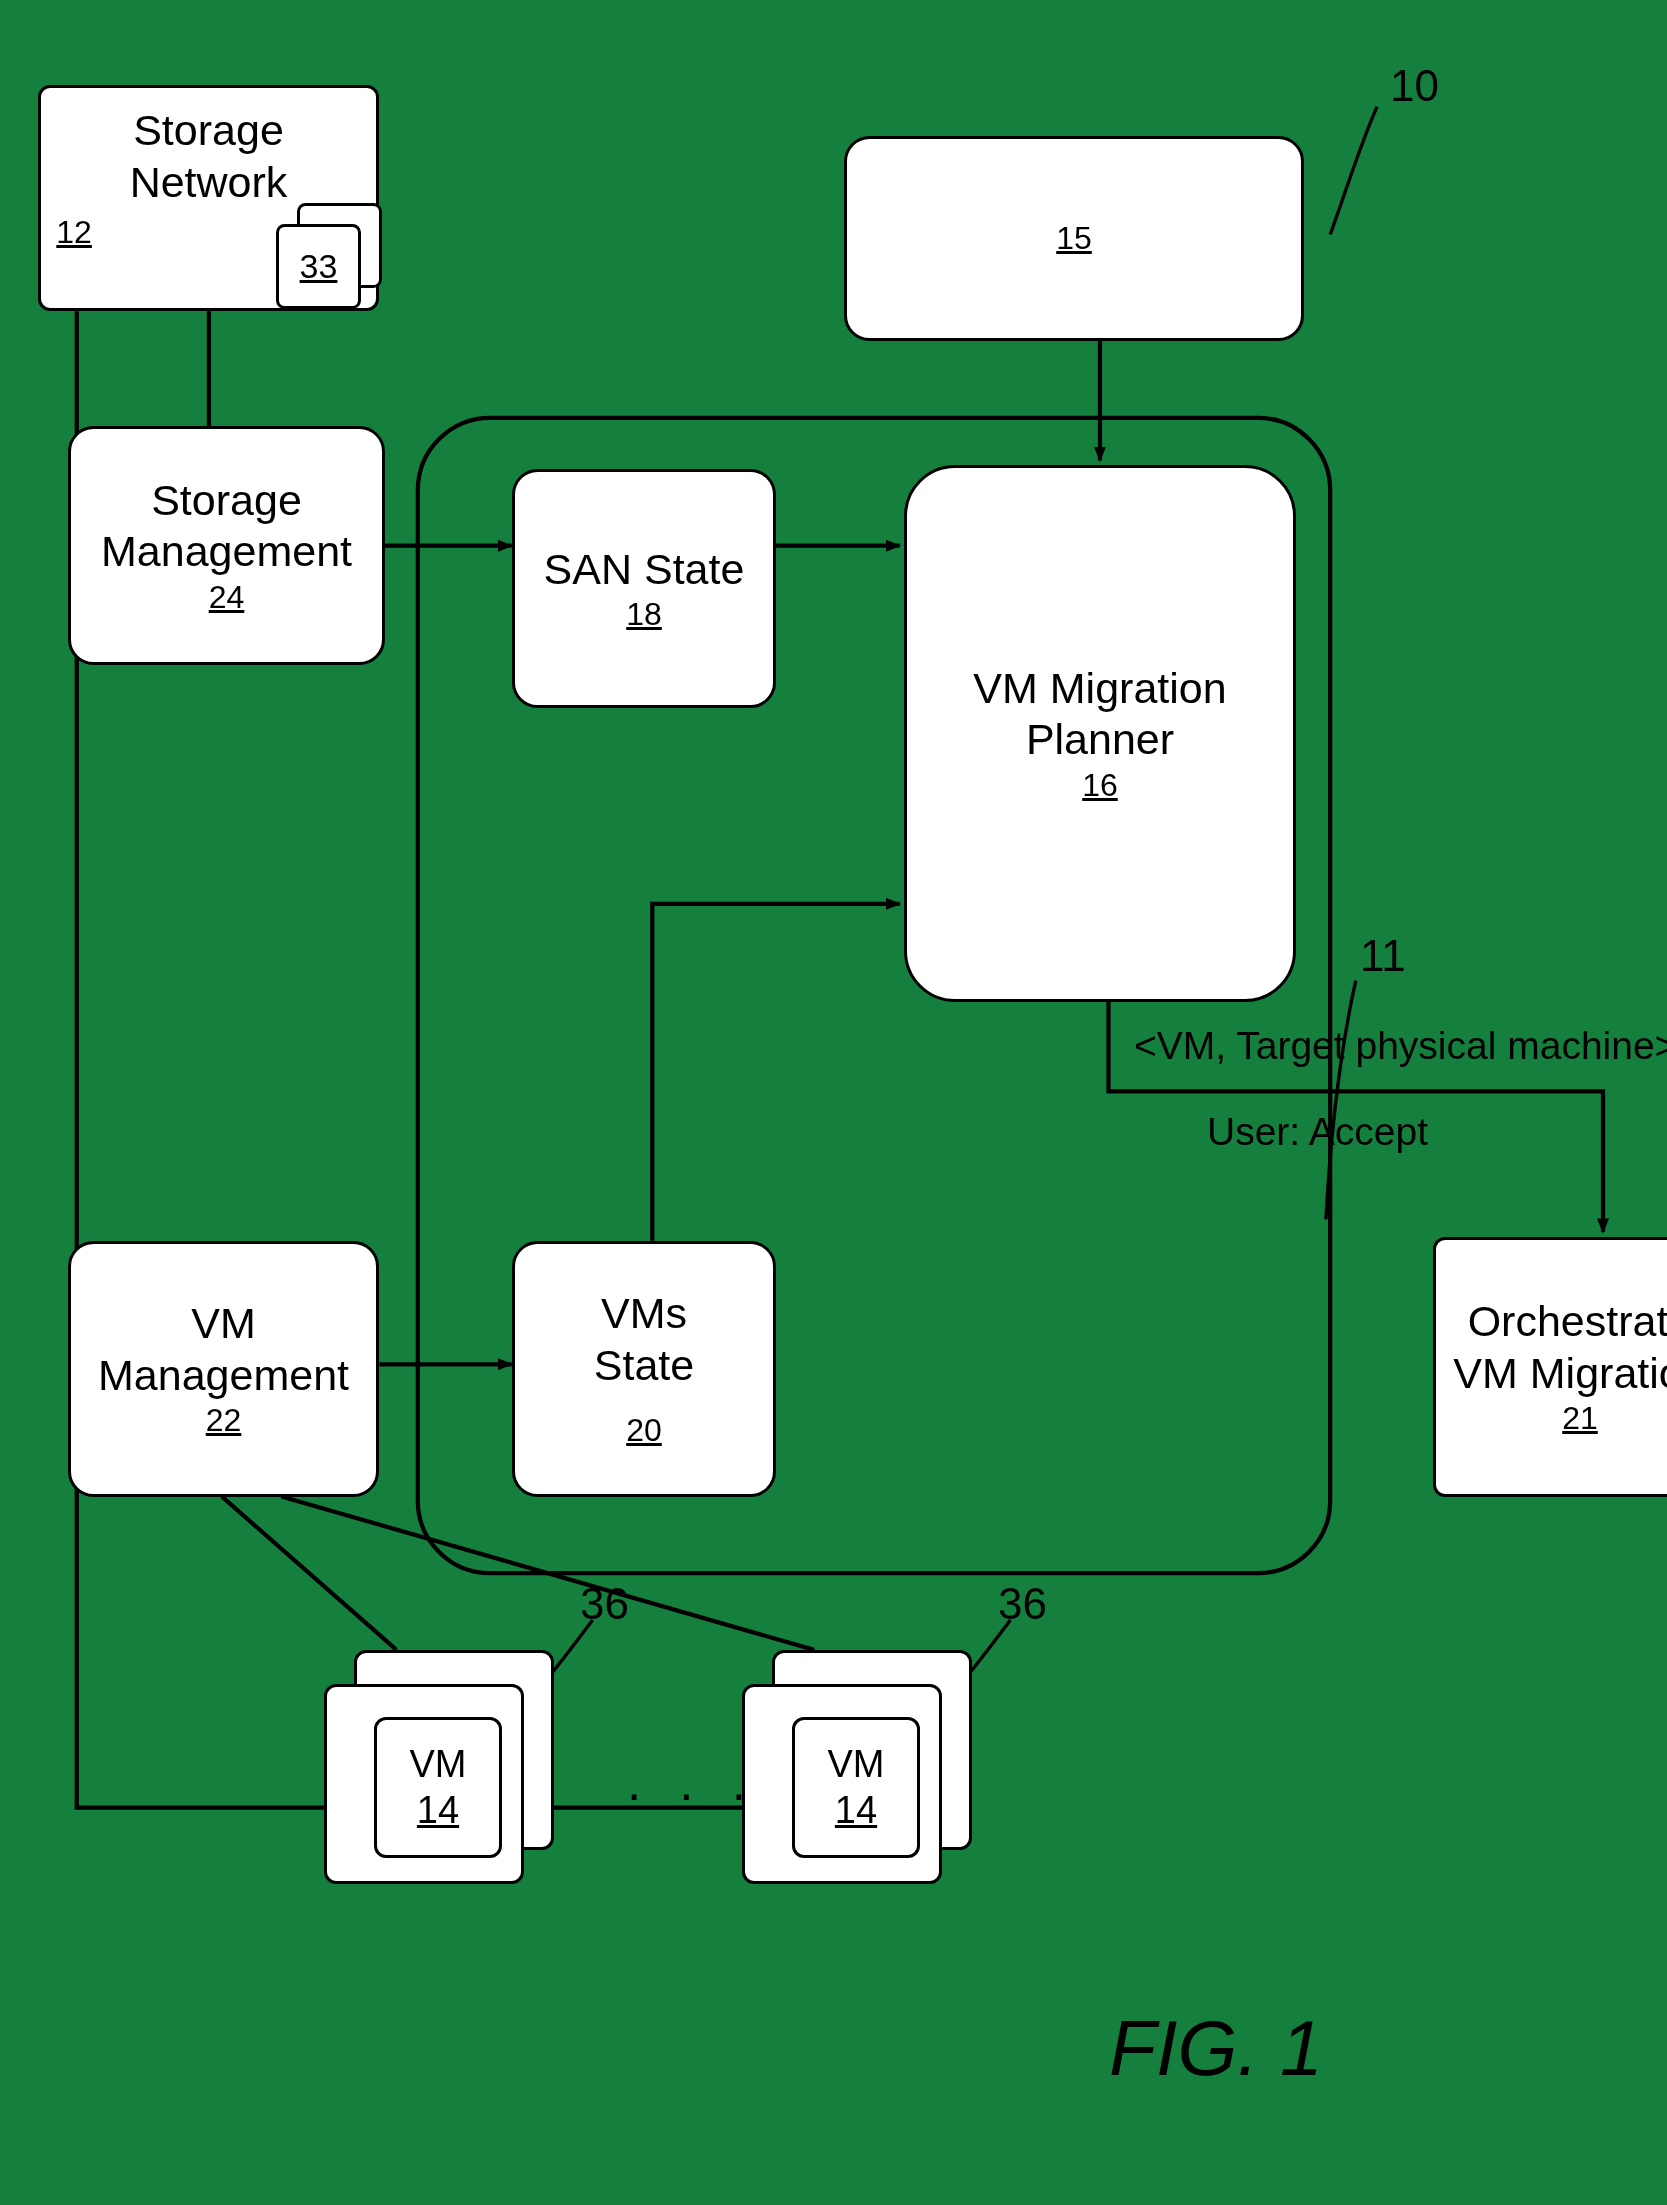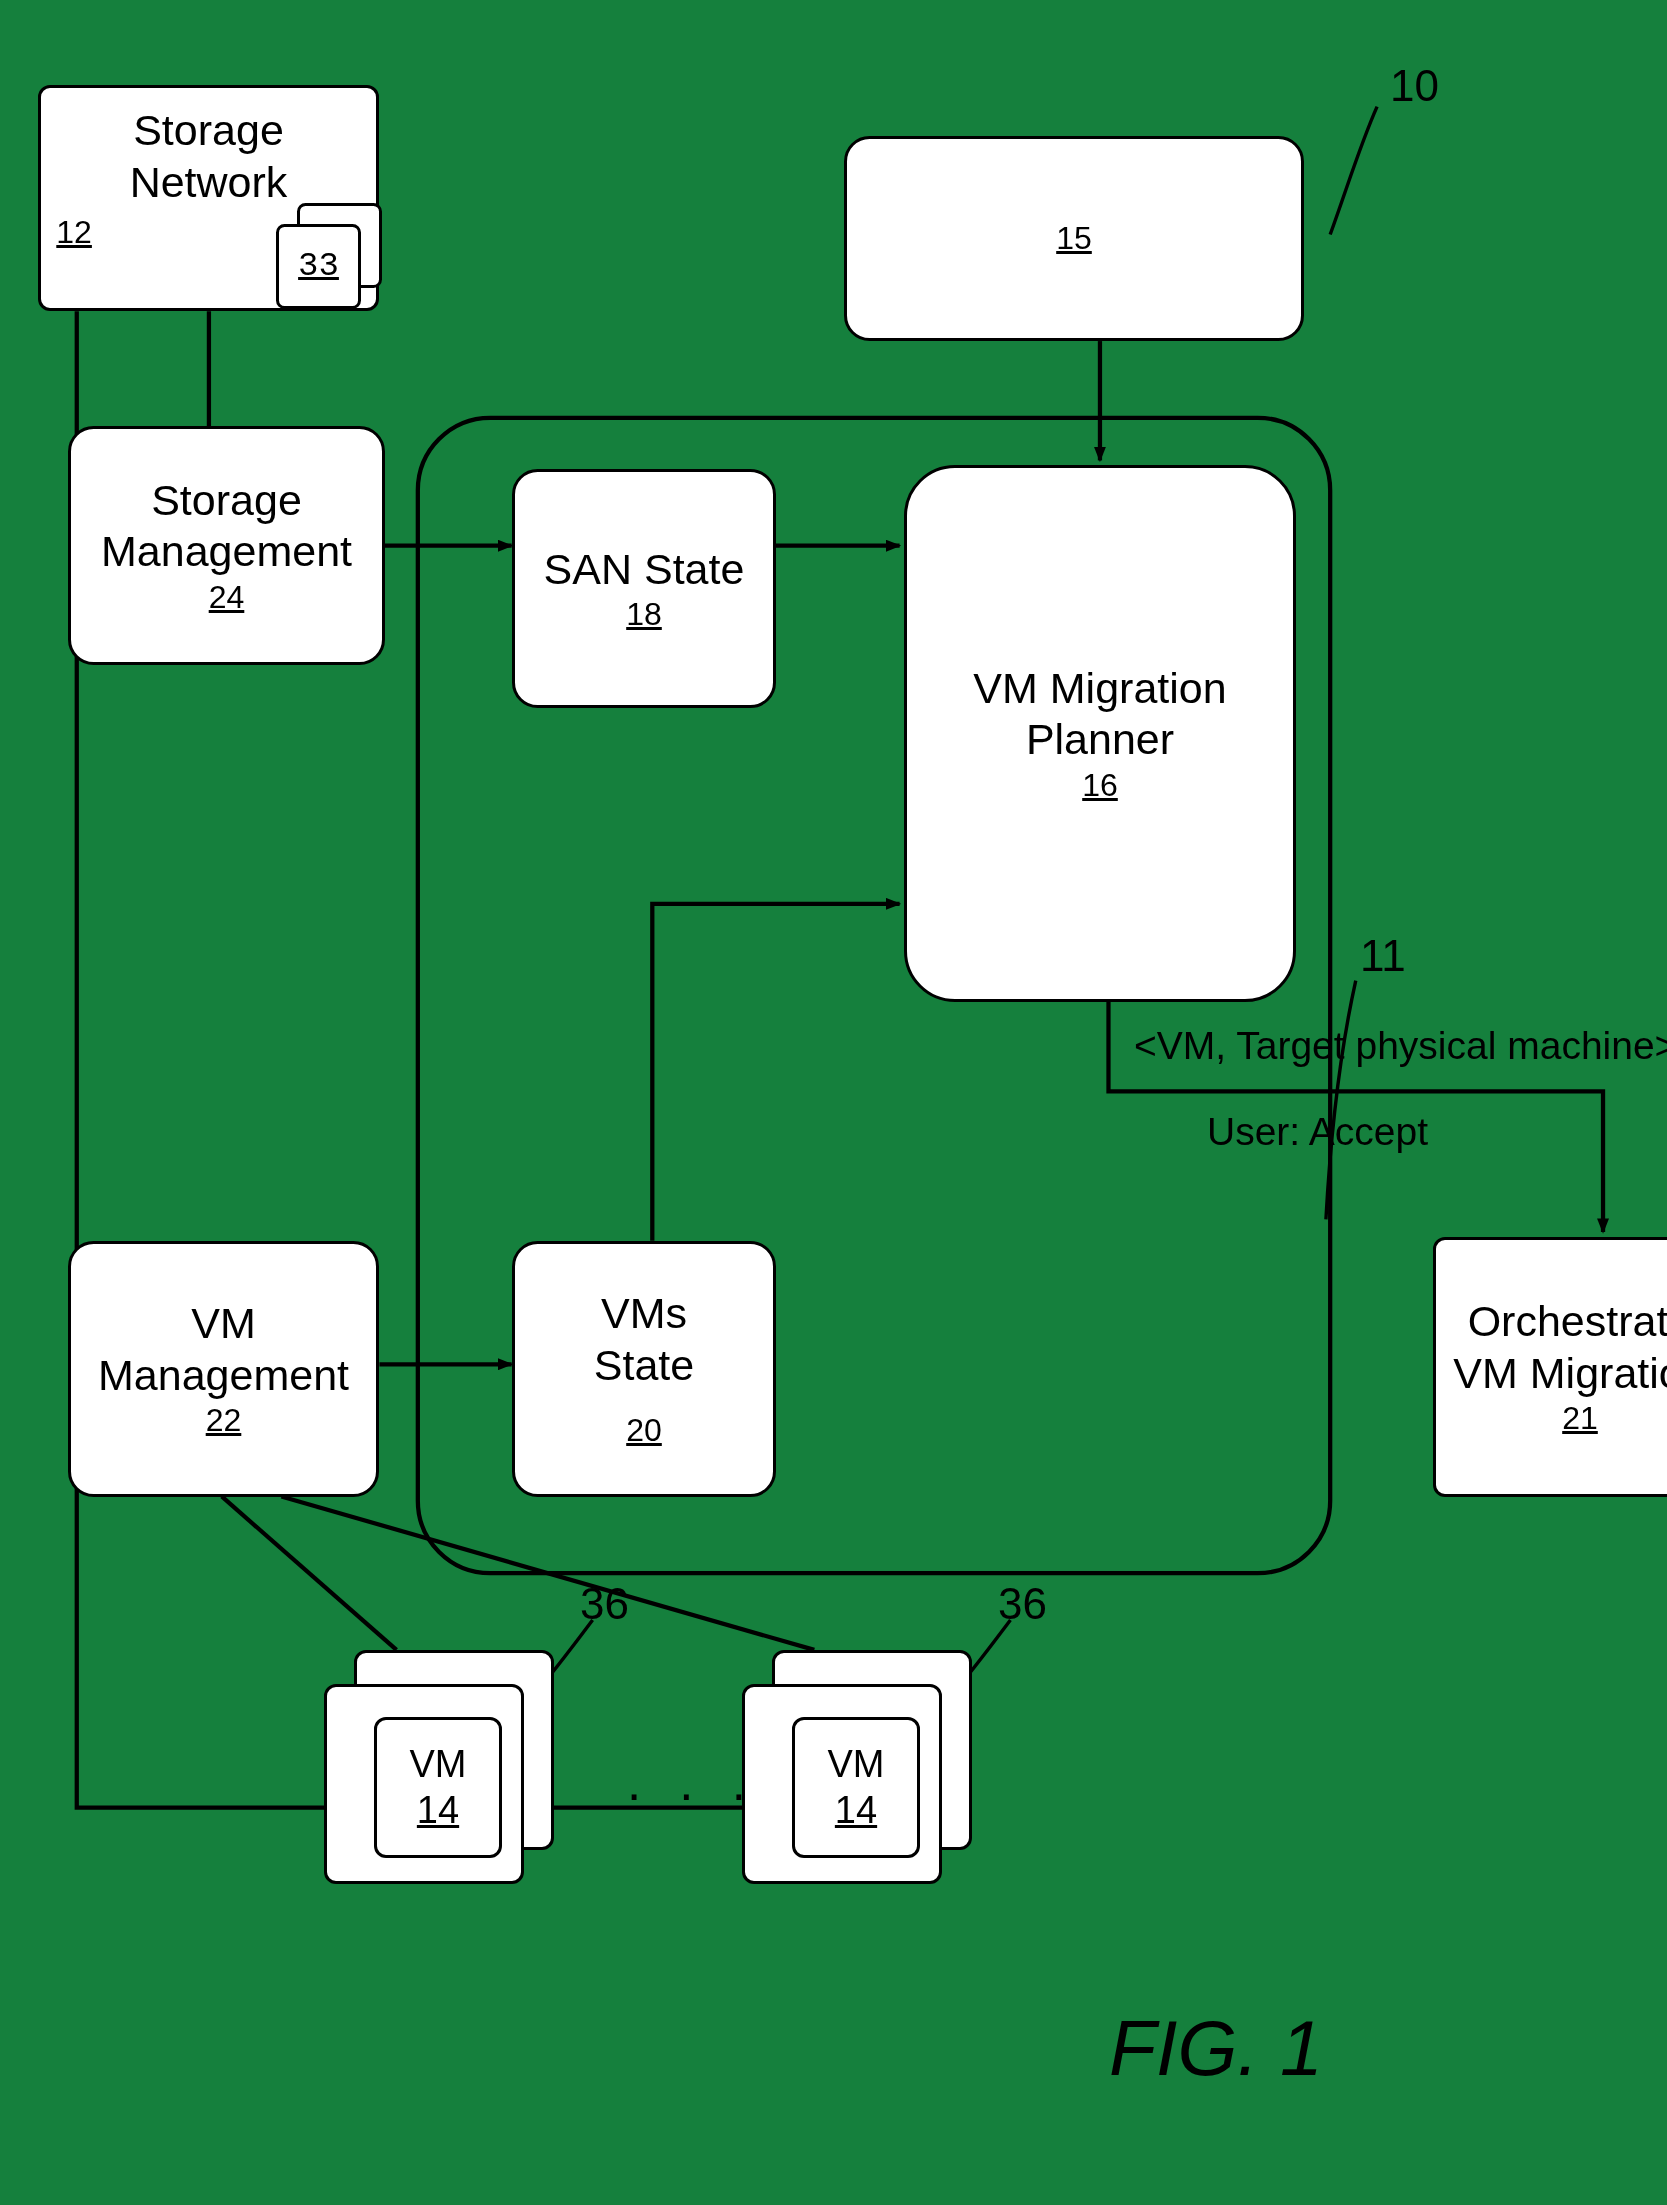--- a/index.html
+++ b/index.html
@@ -90,21 +90,21 @@
     position: absolute;
     border: 3.4px solid #000;
     border-radius: 8.5px;
     background: #fff;
     box-sizing: border-box;
     display:flex;
     align-items:center;
     justify-content:center;
     font-size: 34px;
   }
-  .minicard-front .refnum { font-size: 34px; font-family: Liberation Mono, monospace; }
+  .minicard-front .refnum { font-size: 34px; }
 </style>
 </head>
 <body>
 
 <div class="canvas">
 
   <svg class="arrows" viewBox="0 0 1955 2586">
     <defs>
       <marker id="arrowhead" markerWidth="18" markerHeight="14" refX="16" refY="7" orient="auto" markerUnits="userSpaceOnUse">
         <polygon points="0,0 18,7 0,14" fill="#000"></polygon>

